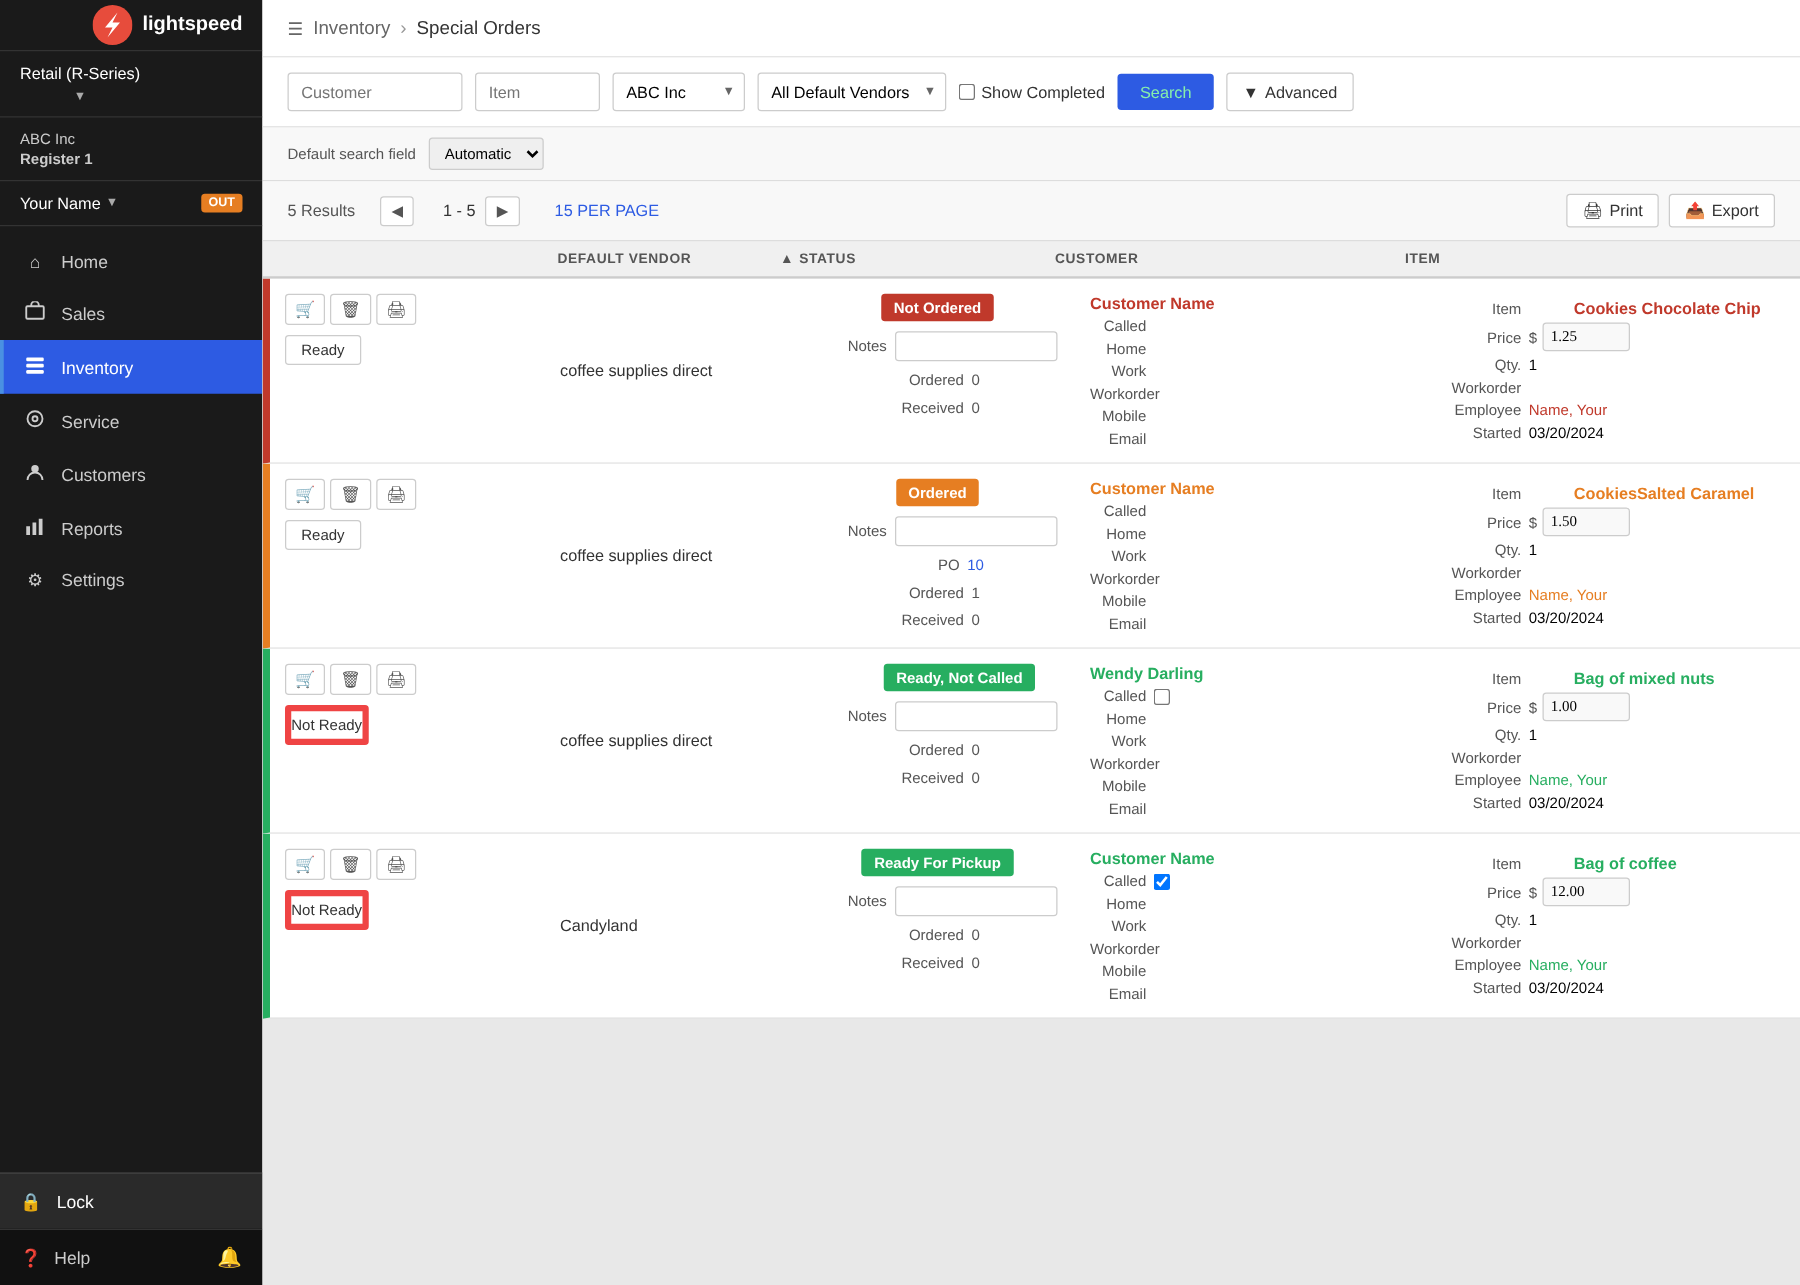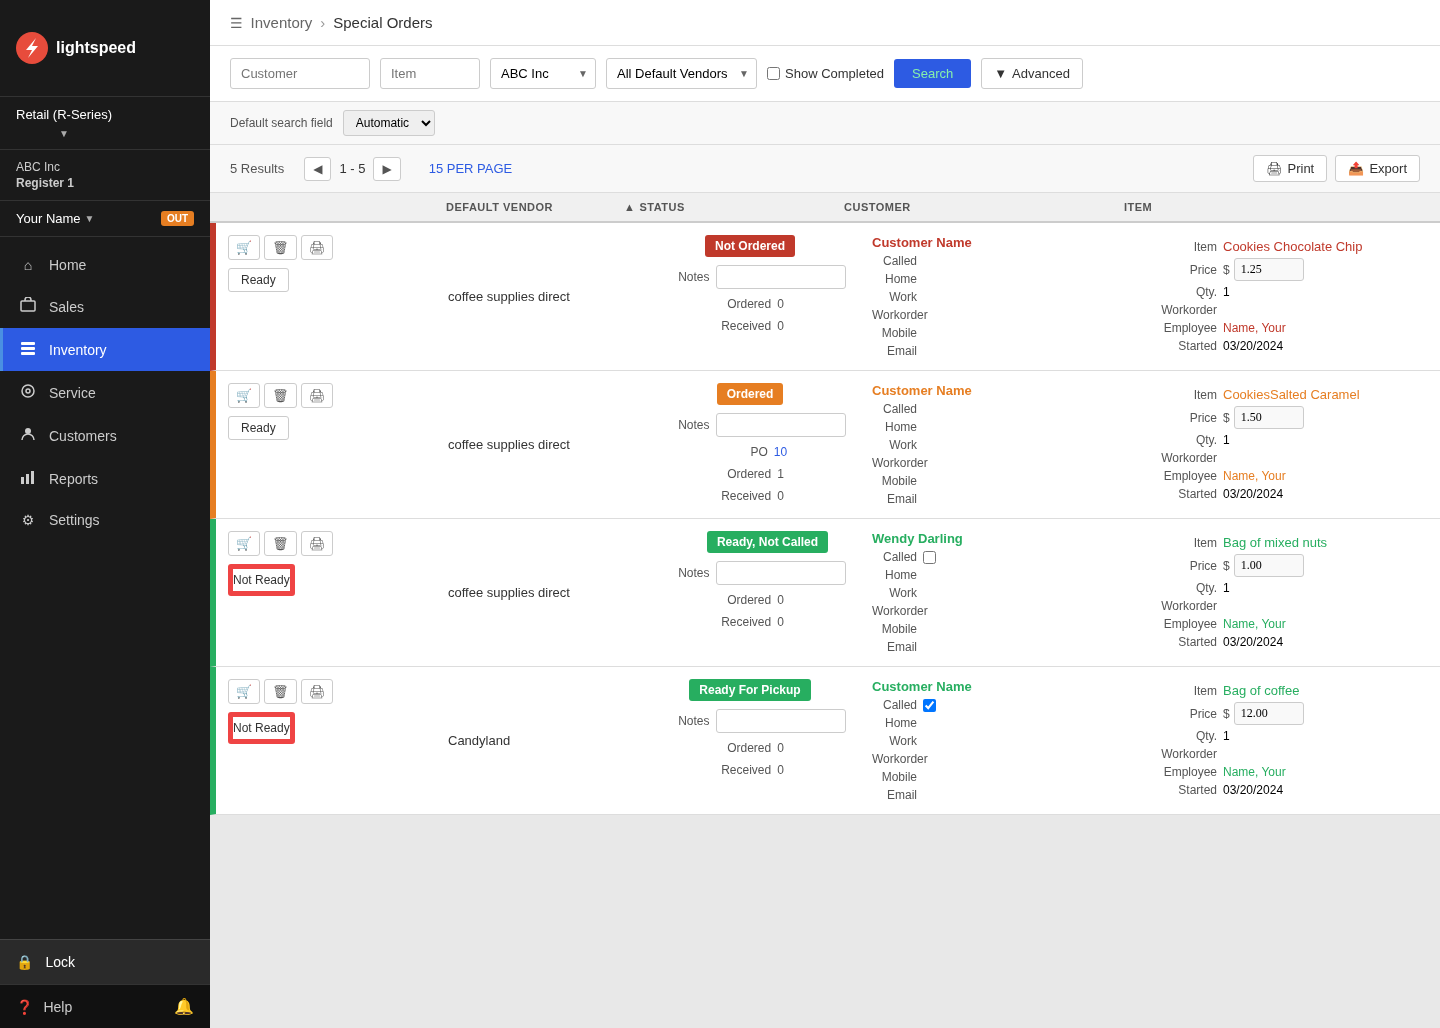--- a/index.html
+++ b/index.html
@@ -9,24 +9,25 @@
     #sidebar {
       width: 210px;
       min-width: 210px;
       background: #1a1a1a;
       color: #fff;
       display: flex;
       flex-direction: column;
       height: 100%;
     }
     #sidebar-logo {
-      padding: 32px 16px;
+      padding: 4px 16px;
       display: flex;
       align-items: center;
       gap: 8px;
+      justify-content: flex-end;
     }
     .logo-icon {
       width: 32px;
       height: 32px;
     }
     .logo-text { color: #fff; font-size: 16px; font-weight: 600; }
 
     #sidebar-store {
       padding: 10px 16px;
       border-top: 1px solid #333;
@@ -257,20 +258,21 @@
       border-radius: 3px;
       padding: 4px 8px;
       cursor: pointer;
       font-size: 12px;
       color: #555;
     }
     .page-range {
       font-size: 13px;
       color: #333;
       padding: 0 4px;
+      margin-left: 15px;
     }
     .per-page-link {
       font-size: 13px;
       color: #2d5be3;
       cursor: pointer;
       text-decoration: none;
       margin-left: 8px;
     }
     .action-btns {
       margin-left: auto;
@@ -422,21 +424,21 @@
       align-items: center;
       gap: 6px;
       margin-top: 4px;
     }
     .customer-label { width: 45px; color: #555; text-align: right; font-size: 12px; }
 
     .cell-item {
       padding: 12px;
       font-size: 12px;
     }
-    .item-name-link { color: #c0392b; font-weight: 400; font-size: 13px; }
+    .item-name-link { color: #c0392b; font-weight: 700; font-size: 13px; margin-left: 36px; }
     .item-name-link.orange { color: #e67e22; }
     .item-name-link.green { color: #27ae60; }
     .item-field {
       display: flex;
       align-items: center;
       gap: 6px;
       margin-top: 4px;
     }
     .item-label { width: 65px; color: #555; text-align: right; font-size: 12px; }
     .item-price-wrap {

